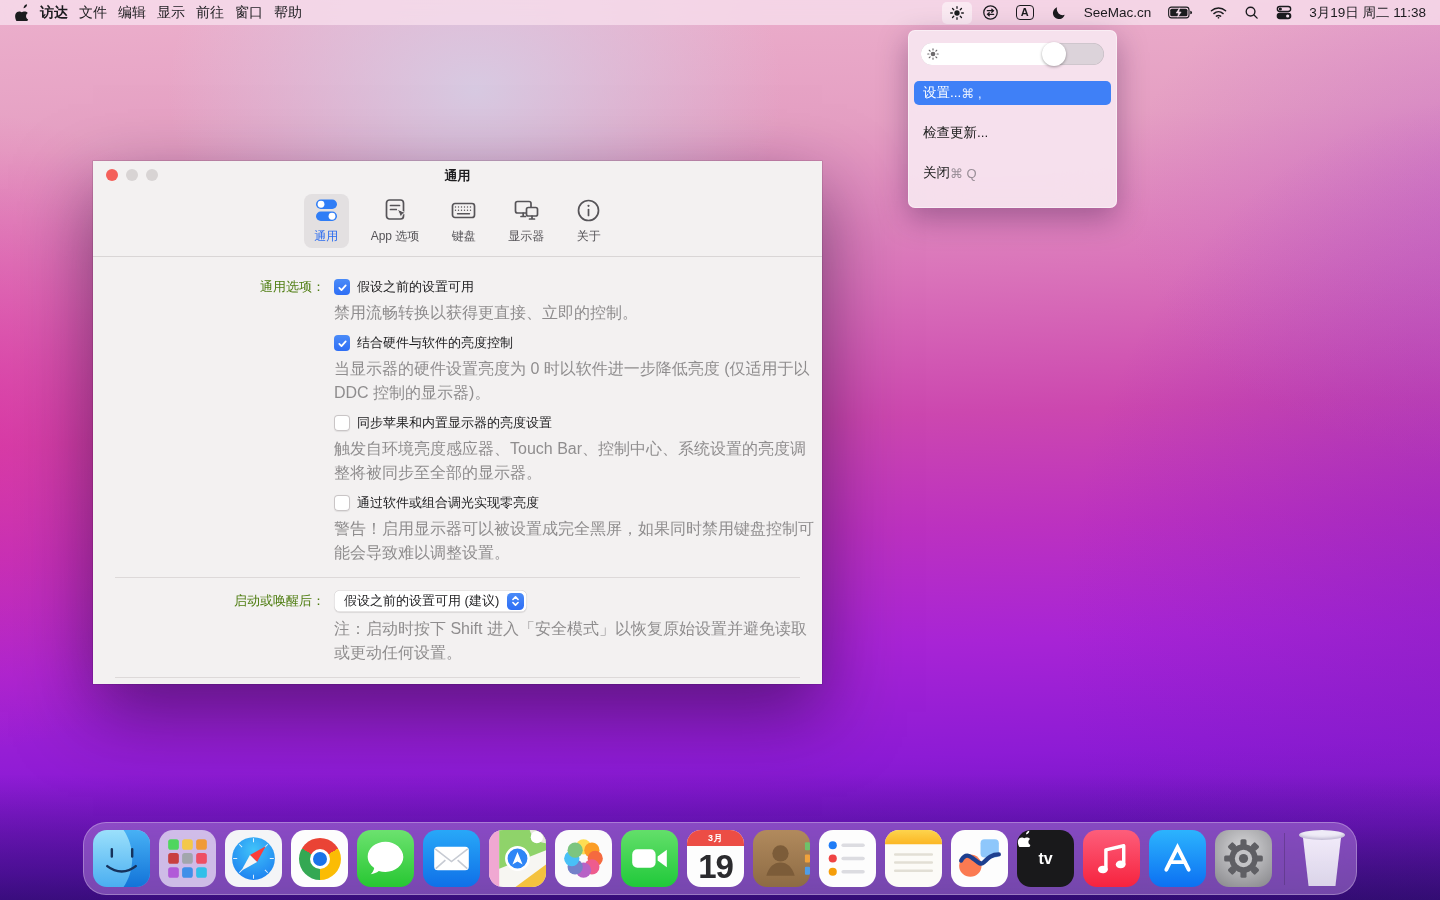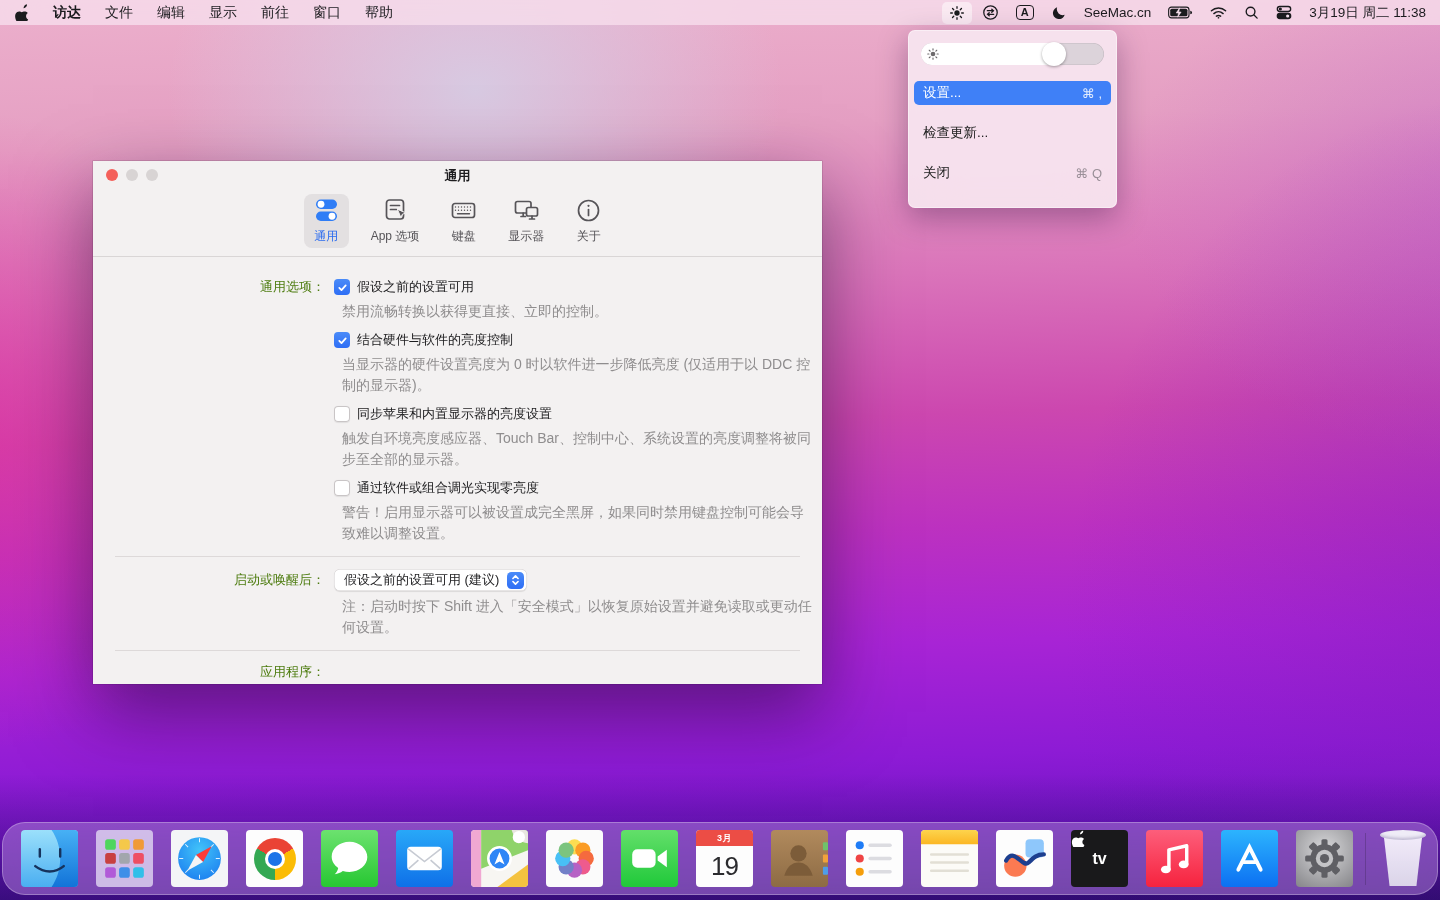--- a/index.html
+++ b/index.html
@@ -15,21 +15,21 @@
       radial-gradient(620px 420px at 106% 22%, rgba(190,96,198,.5), rgba(190,96,198,0) 65%),
       linear-gradient(178deg,#ecb0cc 0%,#e59fc3 16%,#da74ba 32%,#cc47af 47%,#bc31c0 59%,#a824d5 71%,#8d1bd5 83%,#6f14c3 92%,#45108f 100%);
   }
   .wallpaper::after { content:""; position:absolute; inset:0;
     background:linear-gradient(to top, rgba(26,8,84,.55), rgba(26,8,84,0) 14%); }
 
   
   .menubar { position:absolute; top:0; left:0; right:0; height:25px; z-index:40;
     background:rgba(247,221,236,.82); backdrop-filter:blur(20px);
     display:flex; align-items:center; padding:0 14px; color:#1b1b1e; font-size:14px; }
-  .mb-left { display:flex; align-items:center; gap:24px; }
+  .mb-left { display:flex; align-items:center; gap:11px; }
   .mb-left .apple { display:flex; align-items:center; }
   .mb-item { cursor:default; }
   .mb-item.app-name { font-weight:700; }
   .mb-right { margin-left:auto; display:flex; align-items:center; gap:17px; font-size:13.5px; }
   .mb-ic { display:flex; align-items:center; }
   .mb-ic.active { background:rgba(255,255,255,.5); border-radius:5px; padding:3px 7px; margin:0 -7px; }
   .input-box { border:1.6px solid #1b1b1e; border-radius:4px; font-size:11px; font-weight:700;
     padding:0px 4px; line-height:13px; }
 
   
@@ -37,21 +37,21 @@
     background:rgba(246,228,239,.94); backdrop-filter:blur(26px);
     border-radius:7px; border:1px solid rgba(255,255,255,.45);
     box-shadow:0 10px 30px rgba(40,10,60,.35); padding:10px 5px 6px; }
   .slider { position:relative; height:22px; margin:2px 7px 12px; border-radius:11px;
     background:#dcd3da; box-shadow:inset 0 0 0 .5px rgba(0,0,0,.12); }
   .slider .fill { position:absolute; left:0; top:0; bottom:0; width:78%; background:#fff;
     border-radius:11px; }
   .slider .knob { position:absolute; top:-1px; left:calc(78% - 22px); width:24px; height:24px;
     background:#fff; border-radius:50%; box-shadow:0 1px 3px rgba(0,0,0,.35); }
   .slider .sun { position:absolute; left:5px; top:4px; }
-  .menu-item { display:flex; justify-content:space-between; align-items:center;
+  .menu-item { display:flex; align-items:center;
     font-size:13.5px; color:#222; padding:3px 9px; border-radius:5px; margin:16px 0; }
   .menu-item.hl { background:#3f80f7; color:#fff; }
   .menu-item .sc { color:#9a8f98; font-size:13px; }
   .menu-item.hl .sc { color:rgba(255,255,255,.85); }
 
   
   .window { position:absolute; left:93px; top:161px; width:729px; height:523px; z-index:30;
     background:#f3f1f1; border-radius:0; box-shadow:0 28px 70px rgba(20,5,40,.5),0 0 0 .5px rgba(0,0,0,.2);
     overflow:hidden; color:#1d1d1f; }
   .titlebar { position:relative; height:28px; }
@@ -66,50 +66,50 @@
   .tb-item.sel { background:#e3e0e1; color:#2a6bef; }
   .tb-sep { border-bottom:1px solid #d9d6d6; }
 
   .content { padding-top:21px; font-size:13px; }
   .row { display:grid; grid-template-columns:232px 1fr; column-gap:9px; align-items:center; }
   .lbl { text-align:right; color:#4d7c0f; }
   .check-line { display:flex; align-items:center; gap:7px; }
   .checkbox { width:16px; height:16px; border-radius:4px; background:#fff; flex:0 0 auto;
     box-shadow:inset 0 0 0 1px #c9c5c6,0 .5px 1px rgba(0,0,0,.08); display:flex; align-items:center; justify-content:center; }
   .checkbox.checked { background:linear-gradient(#4a8bf8,#2e6ef5); box-shadow:none; }
-  .desc { font-size:14px; color:#8f8d8e; max-width:505px; line-height:1.5; margin:5px 8px 9px; }
+  .desc { font-size:16px; color:#8f8d8e; max-width:505px; line-height:1.5; margin:5px 0 9px; }
   .divider { height:1px; background:#ddd9d9; margin:12px 22px; }
   .select { display:inline-flex; align-items:center; gap:8px; background:#fff; border-radius:6px;
     height:22px; padding:0 3px 0 10px; box-shadow:inset 0 0 0 .5px #cfcbcc,0 1px 1px rgba(0,0,0,.1); }
   .select .val { font-size:13px; }
   .select .stepper { width:17px; height:17px; border-radius:4.5px;
     background:linear-gradient(#4a8bf8,#2e6ef5); display:flex; align-items:center; justify-content:center; }
 
   
   .dock { position:absolute; left:50%; transform:translateX(-50%); bottom:5px; z-index:40;
     display:flex; align-items:center; gap:9px; height:73px; padding:8px 9px;
     background:rgba(198,152,233,.42); border:1px solid rgba(255,255,255,.28);
     border-radius:23px; backdrop-filter:blur(26px); }
-  .dk { position:relative; width:57px; height:57px; border-radius:4px; overflow:hidden; flex:0 0 auto;margin-left:9px; }
+  .dk { position:relative; width:57px; height:57px; border-radius:14px; overflow:hidden; flex:0 0 auto; }
   .dk.running::after { content:""; position:absolute; bottom:-7px; left:50%; margin-left:-2px;
     width:4px; height:4px; border-radius:50%; background:rgba(25,20,50,.75); }
   .dk svg { position:absolute; inset:0; }
   .dock-sep { width:1px; height:52px; background:rgba(60,40,90,.35); margin:0 3px; }
   
   .chrome-wrap { position:absolute; inset:0; background:#fdfdfd; display:flex; align-items:center; justify-content:center; }
   .chrome-disc { width:42px; height:42px; border-radius:50%;
     background:conic-gradient(from -60deg,#ea4335 0 120deg,#fbbc04 0 240deg,#34a853 0 360deg); position:relative; }
   .chrome-disc::before { content:""; position:absolute; inset:11px; border-radius:50%; background:#fff; }
   .chrome-disc::after { content:""; position:absolute; inset:14px; border-radius:50%; background:#1a73e8; }
   
   .cal { position:absolute; inset:0; background:#fdfdfd; display:flex; flex-direction:column; }
   .cal .cal-top { height:16px; background:#ec4d45; color:#fff; font-size:9px; font-weight:700;
     display:flex; align-items:center; justify-content:center; letter-spacing:.5px; }
   .cal .cal-day { flex:1; display:flex; align-items:center; justify-content:center;
-    font-size:26px; font-weight:400; color:#2b2b2e; letter-spacing:-1px; }
+    font-size:33px; font-weight:700; color:#2b2b2e; letter-spacing:-1px; }
   
   .atv { position:absolute; inset:0; background:#19191b; display:flex; align-items:center; justify-content:center; gap:2px;text-align:center; }
   .atv .tv-txt { color:#fff; font-size:16px; font-weight:700; }
   
   .trash { position:relative; width:50px; height:57px; flex:0 0 auto; }
   .trash .t-body { position:absolute; left:4px; right:4px; top:5px; bottom:1px;
     background:linear-gradient(rgba(252,250,255,.92), rgba(224,220,236,.95));
     clip-path:polygon(4% 0,96% 0,82% 100%,18% 100%); }
   .trash .t-rim { position:absolute; left:2px; right:2px; top:0; height:10px; border-radius:50%;
     background:#efecf7; box-shadow:inset 0 -2px 3px rgba(140,130,170,.45); }

